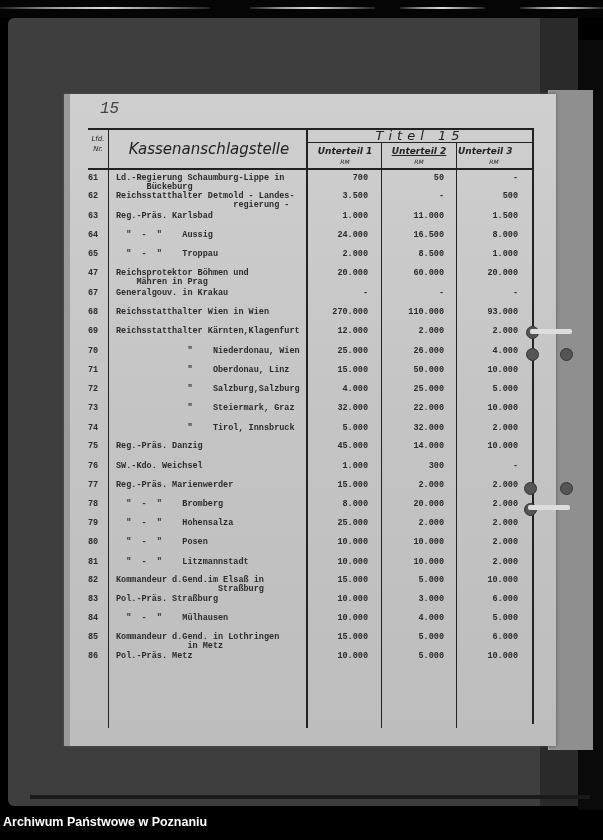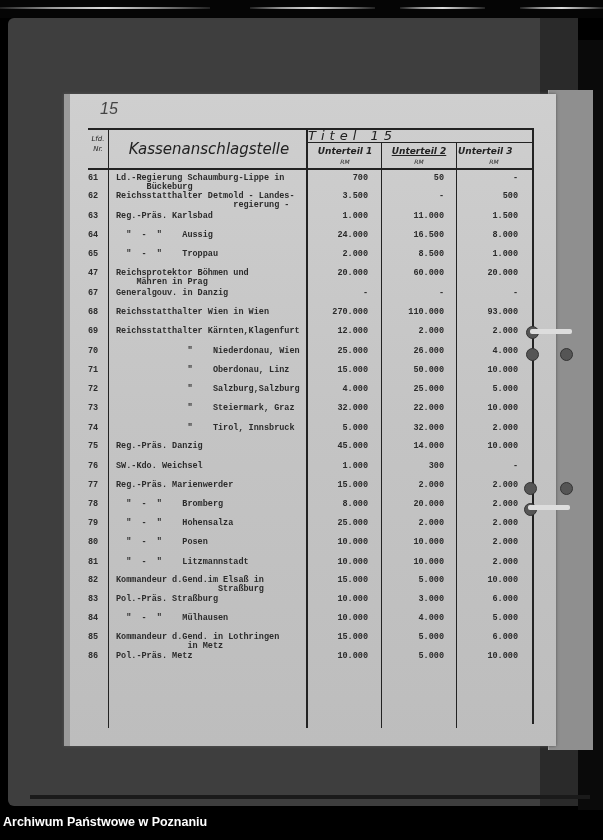--- a/index.html
+++ b/index.html
@@ -4,21 +4,21 @@
 <style>
   html, body { margin:0; padding:0; }
   body { width:603px; height:840px; background:#000; position:relative; overflow:hidden; font-family:"Liberation Mono", monospace; }
   .film-top { position:absolute; left:0; top:0; width:603px; height:18px; background:#050505; }
   .film-top .streak { position:absolute; top:7px; height:2px; background:linear-gradient(90deg,#222,#999,#ddd,#888,#222); }
   .board { position:absolute; left:8px; top:18px; width:570px; height:788px; background:#3e3e3e; border-radius:6px 0 0 6px; }
   .board-right { position:absolute; left:540px; top:18px; width:38px; height:788px; background:#2a2a2a; }
   .edge-right { position:absolute; left:578px; top:40px; width:25px; height:770px; background:#0a0a0a; }
   .backsheet { position:absolute; left:548px; top:90px; width:44px; height:660px; background:#8f8f8f; border-left:1px solid #aaa; }
   .page { position:absolute; left:64px; top:94px; width:486px; height:652px; background:linear-gradient(180deg,#cfcfcf 0%,#c4c4c4 50%,#bdbdbd 100%); border-left:6px solid #9a9a9a; box-shadow:0 0 3px #555; }
-  .page-num { position:absolute; left:30px; top:6px; font-family:Liberation Sans, sans-serif; font-style:italic; font-size:16px; color:#444; }
+  .page-num { position:absolute; left:30px; top:6px; font-family:Liberation Mono, monospace; font-style:italic; font-size:16px; color:#444; }
   .tbl { position:absolute; left:18px; top:34px; width:446px; height:600px; }
   .hline { position:absolute; background:#222; }
   .vline { position:absolute; background:#222; }
   .hdr { position:absolute; font-family:"DejaVu Sans", sans-serif; color:#222; font-style:italic; }
   .row { position:absolute; left:0; width:446px; font-size:8.5px; font-weight:bold; color:#2b2b2b; line-height:9px; }
   .row .nr { position:absolute; left:0; width:18px; }
   .row .name { position:absolute; left:28px; width:192px; white-space:pre; }
   .row .v { position:absolute; text-align:right; width:60px; }
   .row .v1 { left:220px; } .row .v2 { left:296px; } .row .v3 { left:370px; }
   .hole { position:absolute; width:11px; height:11px; border-radius:50%; background:#555; border:1px solid #333; }
@@ -53,21 +53,21 @@
     <div class="vline" style="left:218px;top:0;width:2px;height:600px;"></div>
     <div class="vline" style="left:293px;top:14px;width:1px;height:586px;"></div>
     <div class="vline" style="left:368px;top:14px;width:1px;height:586px;"></div>
     <div class="vline" style="left:444px;top:0;width:2px;height:596px;"></div>
 
     <div class="hdr" style="left:0;top:6px;width:20px;text-align:center;font-size:7px;line-height:10px;">
       <div>Lfd.</div>
       <div>Nr.</div>
     </div>
     <div class="hdr" style="left:26px;top:12px;width:190px;text-align:center;font-size:15px;">Kassenanschlagstelle</div>
-    <div class="hdr" style="left:220px;top:0px;width:224px;font-size:13px;letter-spacing:5px;">Titel 15</div>
+    <div class="hdr" style="left:220px;top:0px;width:224px;text-align:center;font-size:13px;letter-spacing:5px;">Titel 15</div>
     <div class="hdr" style="left:222px;top:18px;width:70px;text-align:center;font-size:9px;font-weight:bold;">Unterteil 1</div>
     <div class="hdr" style="left:296px;top:18px;width:70px;text-align:center;font-size:9px;font-weight:bold;text-decoration:underline;">Unterteil 2</div>
     <div class="hdr" style="left:370px;top:18px;width:72px;font-size:9px;font-weight:bold;">Unterteil 3</div>
     <div class="hdr" style="left:222px;top:30px;width:70px;text-align:center;font-size:6px;">RM</div>
     <div class="hdr" style="left:296px;top:30px;width:70px;text-align:center;font-size:6px;">RM</div>
     <div class="hdr" style="left:370px;top:30px;width:72px;text-align:center;font-size:6px;">RM</div>
 
     <div id="rows">
         <div class="row" style="top: 46px;">
           <div class="nr">61</div>
@@ -109,21 +109,21 @@
         <div class="row" style="top: 141px;">
           <div class="nr">47</div>
           <div class="name">Reichsprotektor Böhmen und
     Mähren in Prag</div>
           <div class="v v1">20.000</div>
           <div class="v v2">60.000</div>
           <div class="v v3">20.000</div>
         </div>
         <div class="row" style="top: 161px;">
           <div class="nr">67</div>
-          <div class="name">Generalgouv. in Danzig</div>
+          <div class="name">Generalgouv. in Krakau</div>
           <div class="v v1">-</div>
           <div class="v v2">-</div>
           <div class="v v3">-</div>
         </div>
         <div class="row" style="top: 180px;">
           <div class="nr">68</div>
           <div class="name">Reichsstatthalter Wien in Wien</div>
           <div class="v v1">270.000</div>
           <div class="v v2">110.000</div>
           <div class="v v3">93.000</div>

